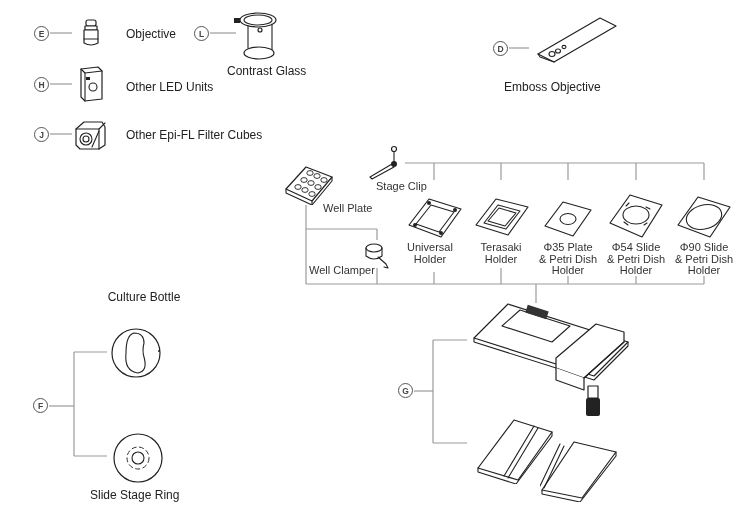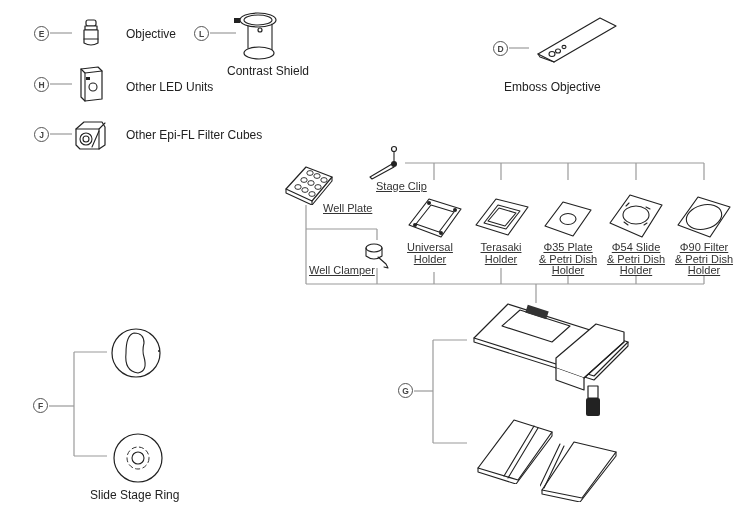--- a/index.html
+++ b/index.html
@@ -1,19 +1,19 @@
 <!DOCTYPE html>
 <html><head>
 <meta charset="utf-8">
 <style>
   html, body { margin:0; padding:0; background:#ffffff; }
   body { width:750px; height:513px; position:relative; overflow:hidden;
          font-family:"Liberation Sans", sans-serif; color:#222; }
   .lbl { position:absolute; font-size:12px; color:#222; white-space:nowrap; line-height:1.05; }
-  .lbl.sm { font-size:11px; color:#333; text-align:center;text-decoration:underline; }
+  .lbl.sm { font-size:11px; color:#333; text-align:center; }
   .lbl.center { text-align:center; }
   .badge { position:absolute; width:15px; height:15px; border:1px solid #555; border-radius:50%;
            font-size:8.5px; font-weight:bold; color:#444; display:flex; align-items:center;
            justify-content:center; background:#fff; box-sizing:border-box; }
   svg.layer { position:absolute; left:0; top:0; }
   .ico { position:absolute; }
   .ln { stroke:#9a9a9a; stroke-width:1.2; fill:none; }
   .dk { stroke:#222; stroke-width:1.2; fill:#fff; stroke-linejoin:round; stroke-linecap:round; }
   .dkn { stroke:#222; stroke-width:1.1; fill:none; stroke-linejoin:round; stroke-linecap:round; }
 </style>
@@ -209,21 +209,21 @@
 </svg>
 
 <svg class="ico" style="left:540px;top:440px" width="80" height="62" viewBox="0 0 80 62">
   <path class="dk" d="M2 50 L34 2 L76 12 L42 58 Z"></path>
   <path class="dkn" d="M2 50 L2 54 L40 62 L76 16 L76 12"></path>
   <line class="dkn" x1="20" y1="4" x2="0" y2="46"></line>
   <line class="dkn" x1="24" y1="6" x2="4" y2="48"></line>
 </svg>
 
 <div class="lbl" style="left:126px;top:28px">Objective</div>
-<div class="lbl" style="left:227px;top:65px">Contrast Shield</div>
+<div class="lbl" style="left:227px;top:65px">Contrast Glass</div>
 <div class="lbl" style="left:126px;top:81px">Other LED Units</div>
 <div class="lbl" style="left:126px;top:129px">Other Epi-FL Filter Cubes</div>
 <div class="lbl" style="left:504px;top:81px">Emboss Objective</div>
 
 <div class="lbl sm" style="left:376px;top:181px;text-align:left">Stage Clip</div>
 <div class="lbl sm" style="left:323px;top:203px;text-align:left">Well Plate</div>
 <div class="lbl sm" style="left:309px;top:265px;text-align:center">Well Clamper</div>
 
 <div class="lbl sm" style="left:400px;top:242px;width:60px">
   <div>Universal</div>
@@ -237,21 +237,22 @@
   <div>Φ35 Plate</div>
   <div>&amp; Petri Dish</div>
   <div>Holder</div>
 </div>
 <div class="lbl sm" style="left:601px;top:242px;width:70px">
   <div>Φ54 Slide</div>
   <div>&amp; Petri Dish</div>
   <div>Holder</div>
 </div>
 <div class="lbl sm" style="left:669px;top:242px;width:70px">
-  <div>Φ90 Filter</div>
+  <div>Φ90 Slide</div>
   <div>&amp; Petri Dish</div>
   <div>Holder</div>
 </div>
 
 <div class="lbl center" style="left:84px;top:291px;width:120px">
+  <div>Culture Bottle</div>
 </div>
 <div class="lbl" style="left:90px;top:489px">Slide Stage Ring</div>
 <div class="lbl" style="left:424px;top:512px">Plain Stage</div>
 
 </body></html>

